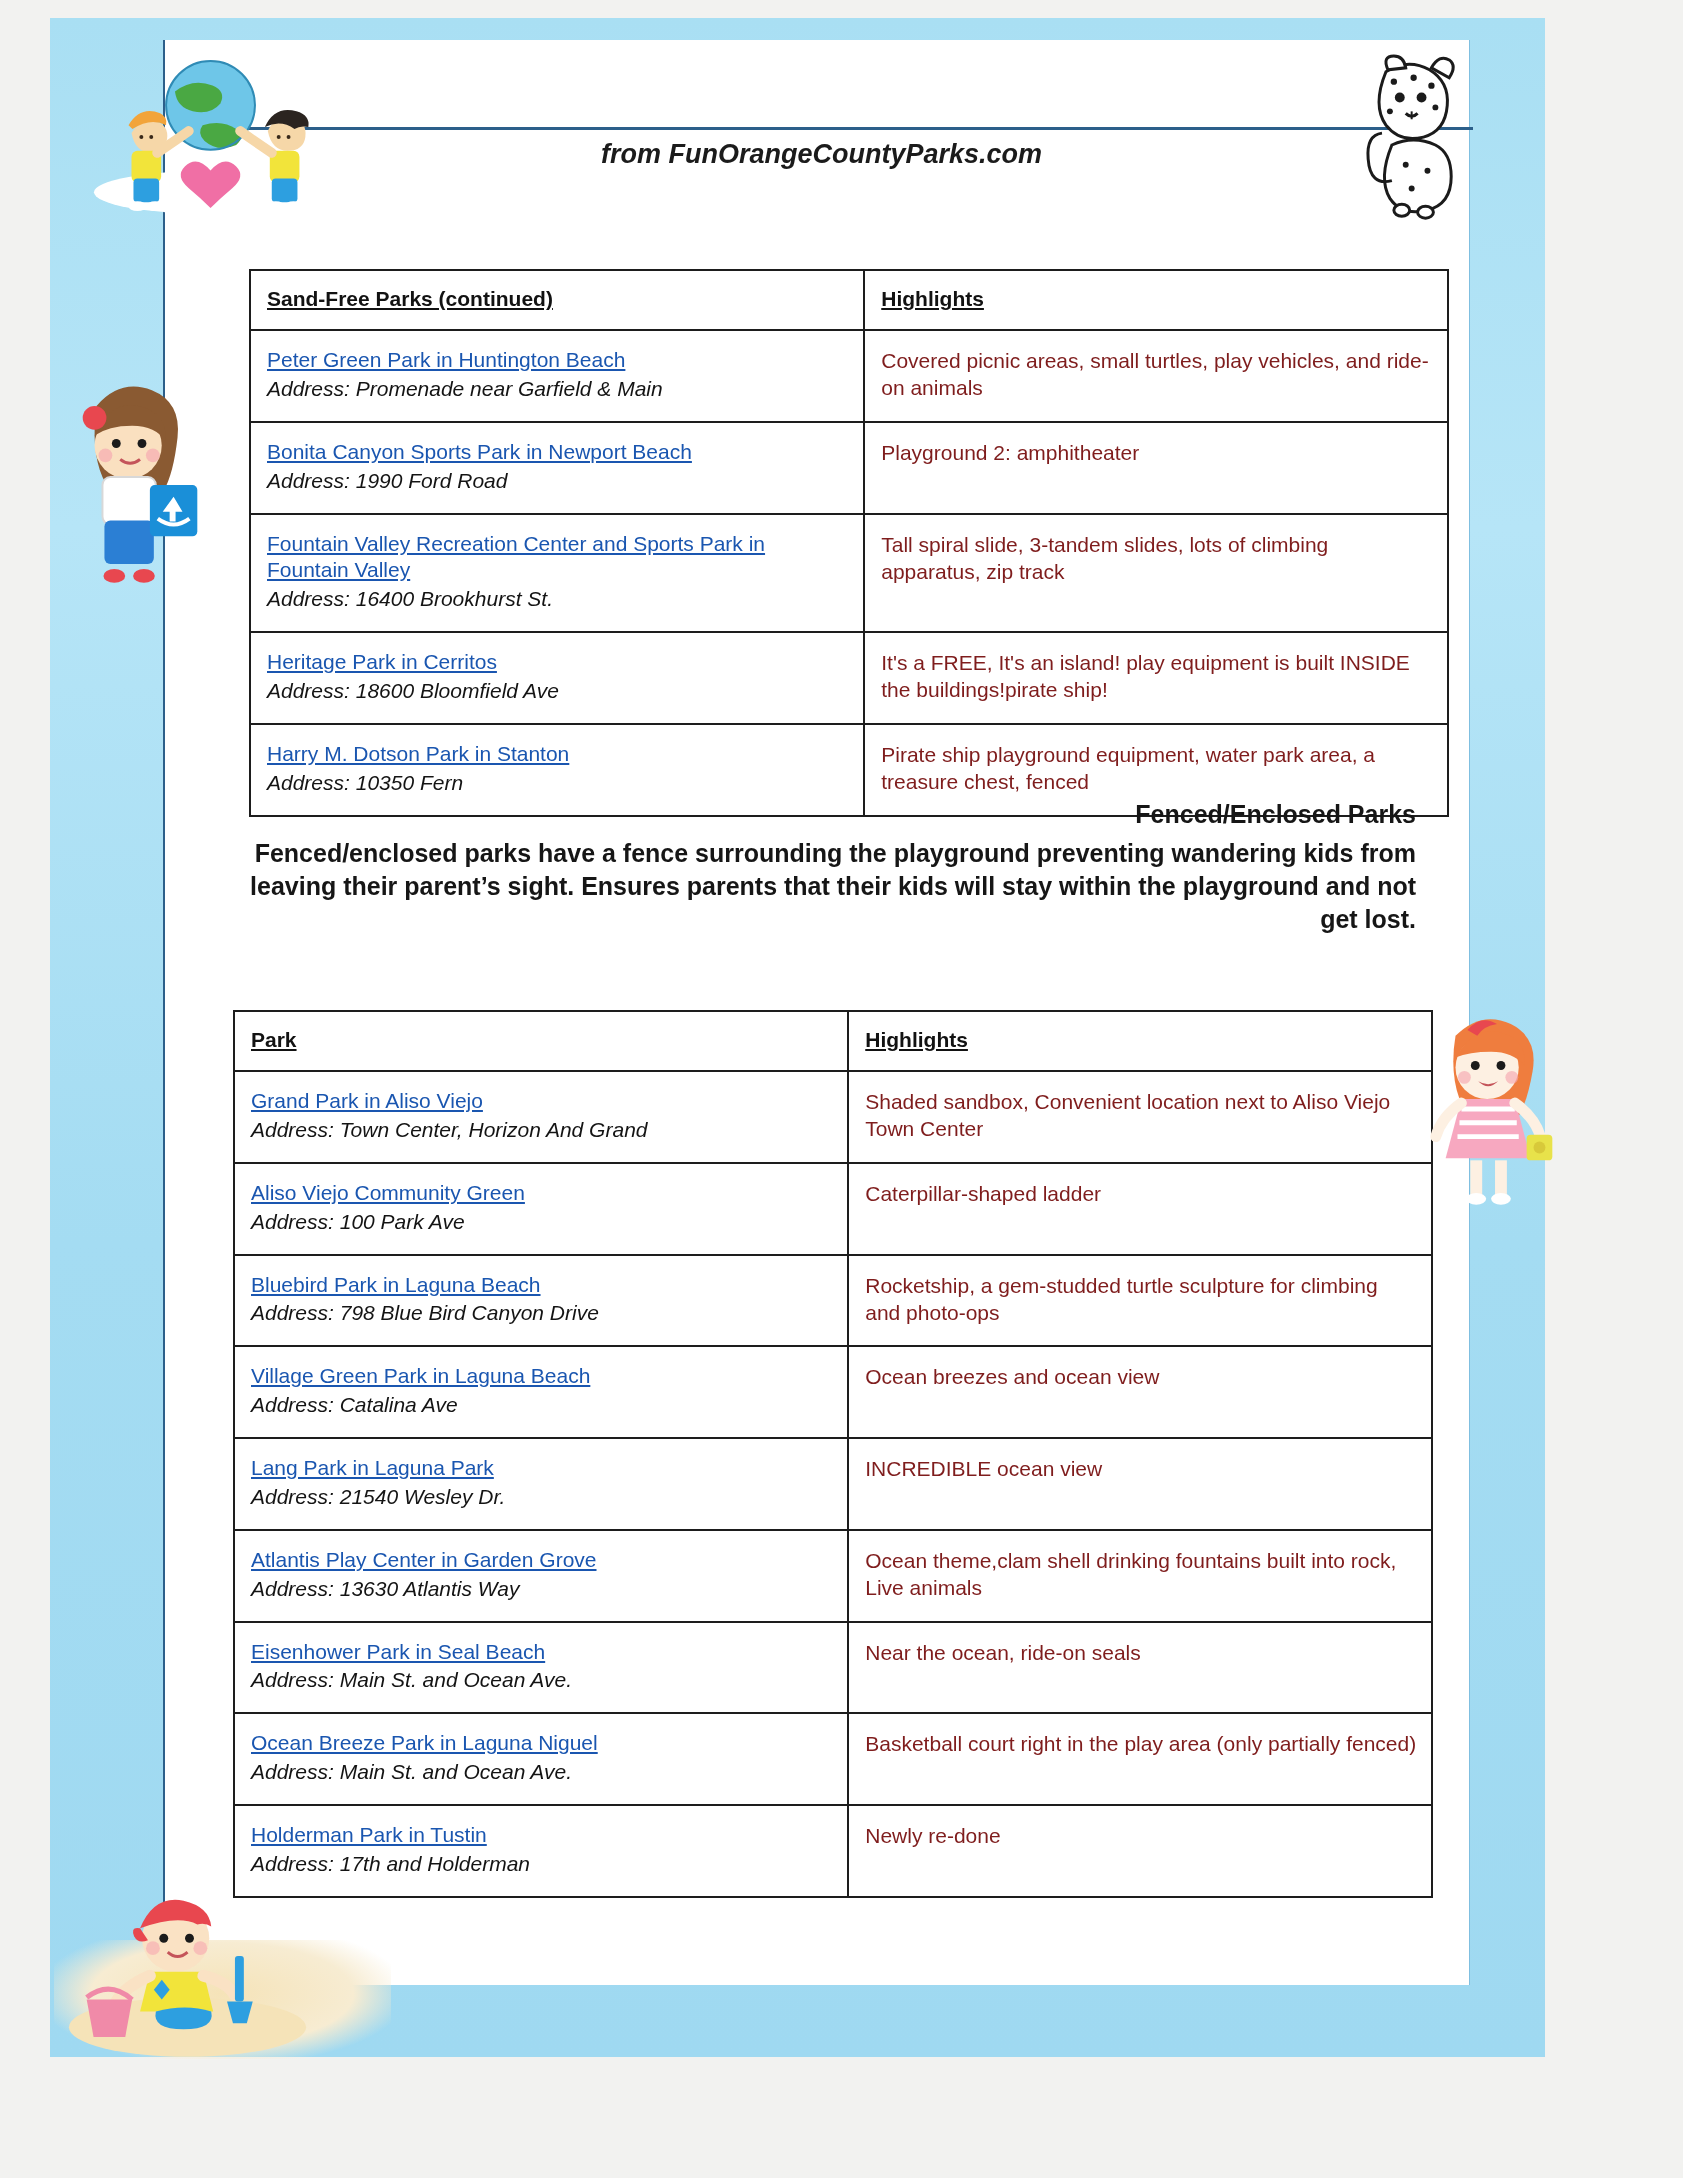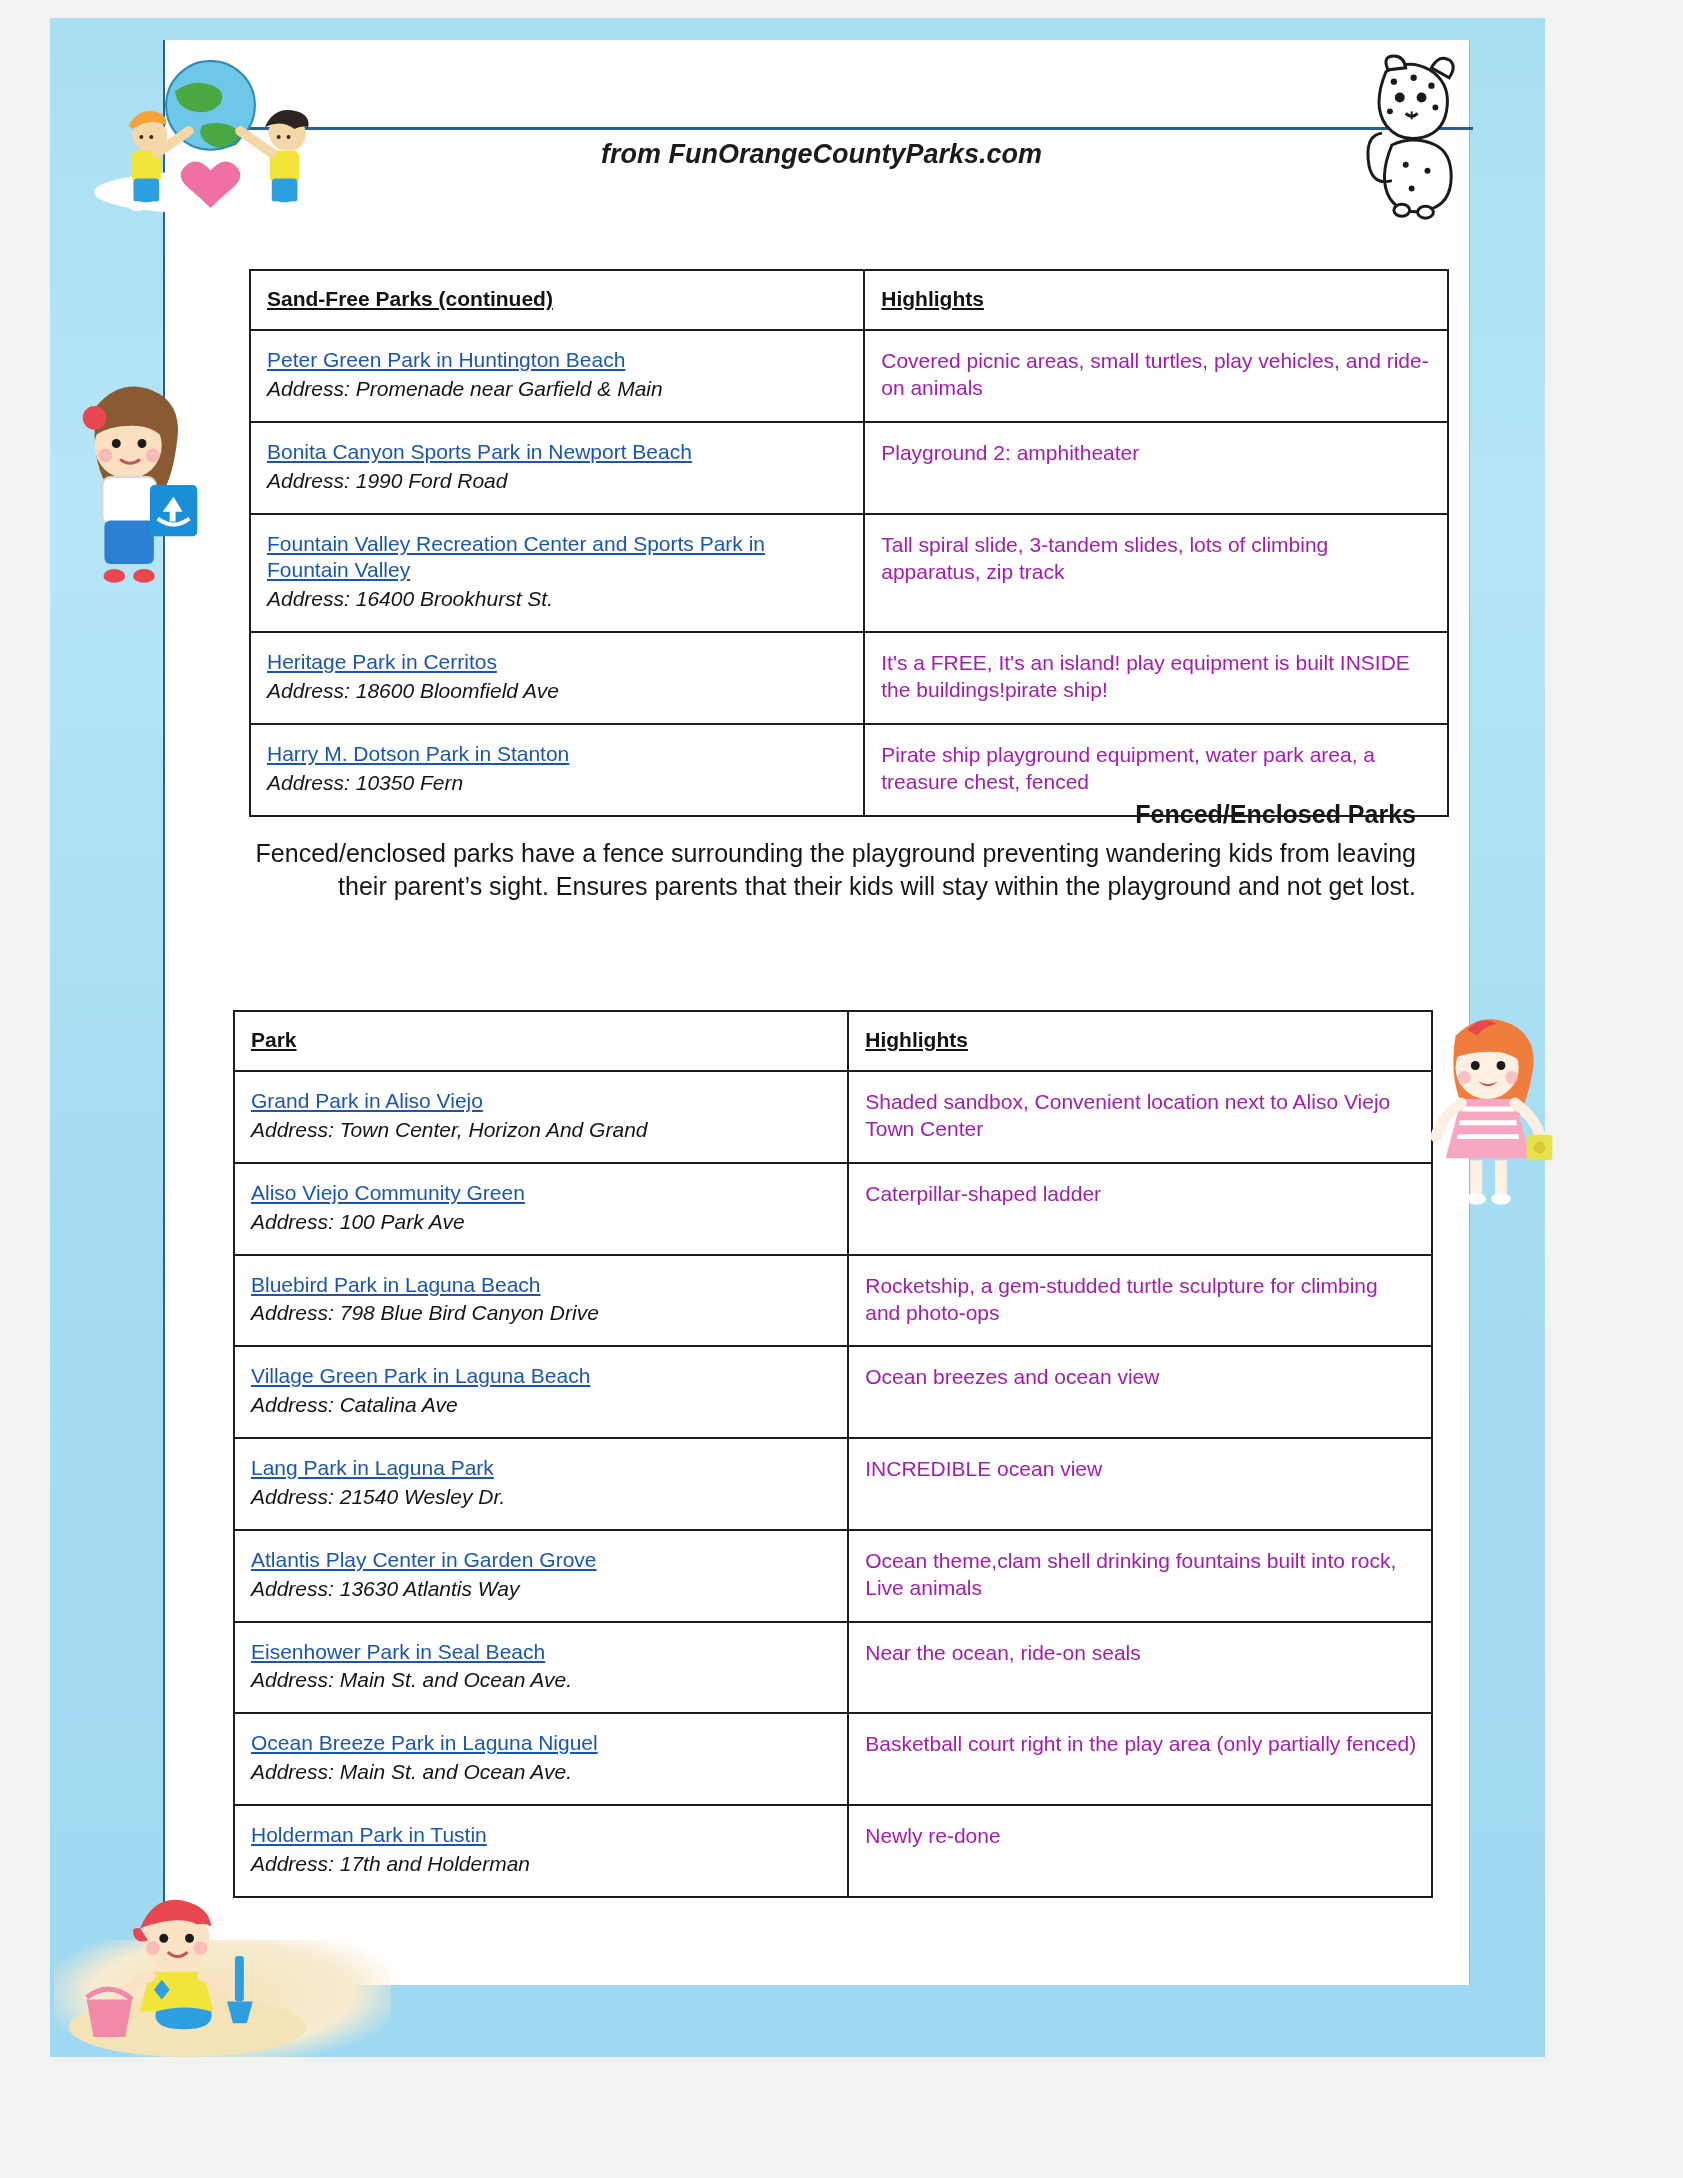--- a/index.html
+++ b/index.html
@@ -127,21 +127,21 @@
     font-size: 21px;
     font-style: italic;
     color: #141414;
     line-height: 1.28;
     display: block;
     margin-top: 2px;
     font-family: "Liberation Sans", sans-serif;
   }
   .highlight-text {
     font-size: 21px;
-    color: #a21caf;
+    color: #7f1d1d;
     line-height: 1.3;
     font-family: "Liberation Sans", sans-serif;
   }
 
   #table-sandfree { left: 249px; top: 269px; width: 1200px; }
   #table-fenced   { left: 233px; top: 1010px; width: 1200px; }
 
   
   #fenced-section {
     position: absolute;
@@ -155,20 +155,21 @@
     font-weight: bold;
     color: #161616;
     font-family: "Liberation Sans", sans-serif;
   }
   #fenced-desc {
     margin-top: 8px;
     font-size: 25px;
     color: #161616;
     line-height: 1.32;
     font-family: "Liberation Sans", sans-serif;
+    font-weight: bold;
   }
 
   
   .clipart { position: absolute; }
 
   
   #art-globe-kids { left: 84px; top: 54px; width: 257px; height: 163px; }
   #art-girl-recycle { left: 59px; top: 366px; width: 163px; height: 238px; }
   #art-girl-pink { left: 1416px; top: 1000px; width: 163px; height: 213px; }
   #art-beach-kid { left: 59px; top: 1861px; width: 257px; height: 198px; }

